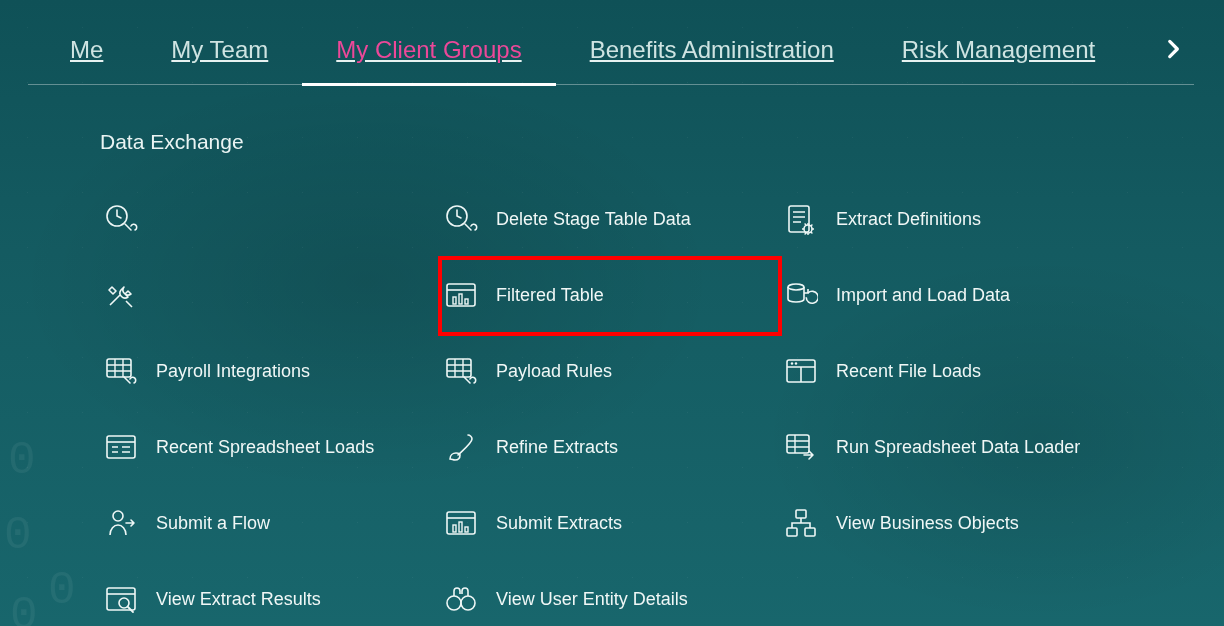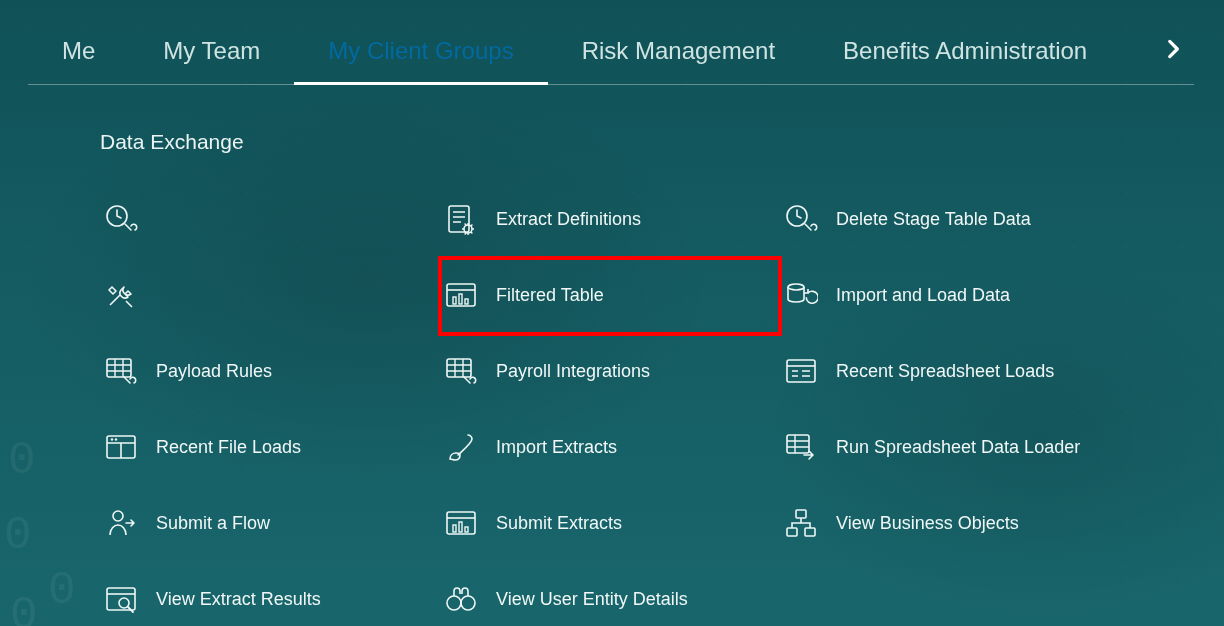--- a/index.html
+++ b/index.html
@@ -16,28 +16,29 @@
   body::before {
     content:""; position:absolute; inset:0;
     background-image:
       radial-gradient(circle 2px, rgba(255,255,255,0.05) 1px, transparent 1px);
     background-size: 55px 55px;
     pointer-events:none;
   }
 
   
   .tabbar {
-    display:flex; align-items:center; gap:0; padding: 20px 28px 0 28px;
+    display:flex; gap:0; padding: 20px 28px 0 36px;
     position:relative;
+    text-decoration:underline;
   }
   .tabbar .tab {
     font-size:24px; color:#cfe4e2; padding:16px 34px 24px 34px; cursor:pointer;
     white-space:nowrap;
   }
-  .tabbar .tab.active { color:#0369a1; position:relative; }
+  .tabbar .tab.active { color:#ec4899; position:relative; }
   .tabbar .tab.active::after {
     content:""; position:absolute; left:0; right:0; bottom:4px; height:3px; background:#fff;
   }
   .tabbar .spacer { flex:1; }
   .tabbar .next-arrow { padding:16px 10px 24px 10px; cursor:pointer; }
   .tabbar-underline {
     position:absolute; left:28px; right:30px; bottom:5px; height:1px;
     background:rgba(255,255,255,0.35);
   }
 
@@ -74,22 +75,22 @@
 
 <div class="deco-0" style="left:8px; top:435px;">0</div>
 <div class="deco-0" style="left:4px; top:510px;">0</div>
 <div class="deco-0" style="left:48px; top:565px;">0</div>
 <div class="deco-0" style="left:10px; top:590px;">0</div>
 
 <div class="tabbar">
   <div class="tab">Me</div>
   <div class="tab">My Team</div>
   <div class="tab active">My Client Groups</div>
+  <div class="tab">Benefits Administration</div>
   <div class="tab">Risk Management</div>
-  <div class="tab">Benefits Administration</div>
   <div class="spacer"></div>
   <div class="next-arrow chevron-right">
     <svg viewBox="0 0 24 24" width="26" height="26" fill="none" stroke="currentColor" stroke-width="3" stroke-linecap="round" stroke-linejoin="round">
         <polyline points="9 5 16 12 9 19"></polyline>
       </svg>
   </div>
   <div class="tabbar-underline"></div>
 </div>
 
 <div class="section-title">Data Exchange</div>
@@ -98,36 +99,36 @@
     <div class="tile">
       <div class="ico">
         <svg viewBox="0 0 34 34">
           <use href="#ic-clock-wrench"></use>
         </svg>
       </div>
     </div>
     <div class="tile">
       <div class="ico">
         <svg viewBox="0 0 34 34">
+          <use href="#ic-clock-wrench"></use>
+        </svg>
+      </div>
+      <div class="label">Delete Stage Table Data</div>
+    </div>
+    <div class="tile">
+      <div class="ico">
+        <svg viewBox="0 0 34 34">
           <use href="#ic-doc-gear"></use>
         </svg>
       </div>
       <div class="label">Extract Definitions</div>
     </div>
     <div class="tile">
       <div class="ico">
         <svg viewBox="0 0 34 34">
-          <use href="#ic-clock-wrench"></use>
-        </svg>
-      </div>
-      <div class="label">Delete Stage Table Data</div>
-    </div>
-    <div class="tile">
-      <div class="ico">
-        <svg viewBox="0 0 34 34">
           <use href="#ic-tools"></use>
         </svg>
       </div>
     </div>
     <div class="tile highlight">
       <div class="ico">
         <svg viewBox="0 0 34 34">
           <use href="#ic-window-chart"></use>
         </svg>
       </div>
@@ -140,53 +141,53 @@
         </svg>
       </div>
       <div class="label">Import and Load Data</div>
     </div>
     <div class="tile">
       <div class="ico">
         <svg viewBox="0 0 34 34">
           <use href="#ic-grid-wrench"></use>
         </svg>
       </div>
+      <div class="label">Payroll Integrations</div>
+    </div>
+    <div class="tile">
+      <div class="ico">
+        <svg viewBox="0 0 34 34">
+          <use href="#ic-grid-wrench"></use>
+        </svg>
+      </div>
       <div class="label">Payload Rules</div>
     </div>
     <div class="tile">
       <div class="ico">
         <svg viewBox="0 0 34 34">
-          <use href="#ic-grid-wrench"></use>
-        </svg>
-      </div>
-      <div class="label">Payroll Integrations</div>
+          <use href="#ic-window-panes"></use>
+        </svg>
+      </div>
+      <div class="label">Recent File Loads</div>
     </div>
     <div class="tile">
       <div class="ico">
         <svg viewBox="0 0 34 34">
           <use href="#ic-window-grid"></use>
         </svg>
       </div>
       <div class="label">Recent Spreadsheet Loads</div>
     </div>
     <div class="tile">
       <div class="ico">
         <svg viewBox="0 0 34 34">
-          <use href="#ic-window-panes"></use>
-        </svg>
-      </div>
-      <div class="label">Recent File Loads</div>
-    </div>
-    <div class="tile">
-      <div class="ico">
-        <svg viewBox="0 0 34 34">
           <use href="#ic-brush"></use>
         </svg>
       </div>
-      <div class="label">Import Extracts</div>
+      <div class="label">Refine Extracts</div>
     </div>
     <div class="tile">
       <div class="ico">
         <svg viewBox="0 0 34 34">
           <use href="#ic-sheet-arrow"></use>
         </svg>
       </div>
       <div class="label">Run Spreadsheet Data Loader</div>
     </div>
     <div class="tile">

